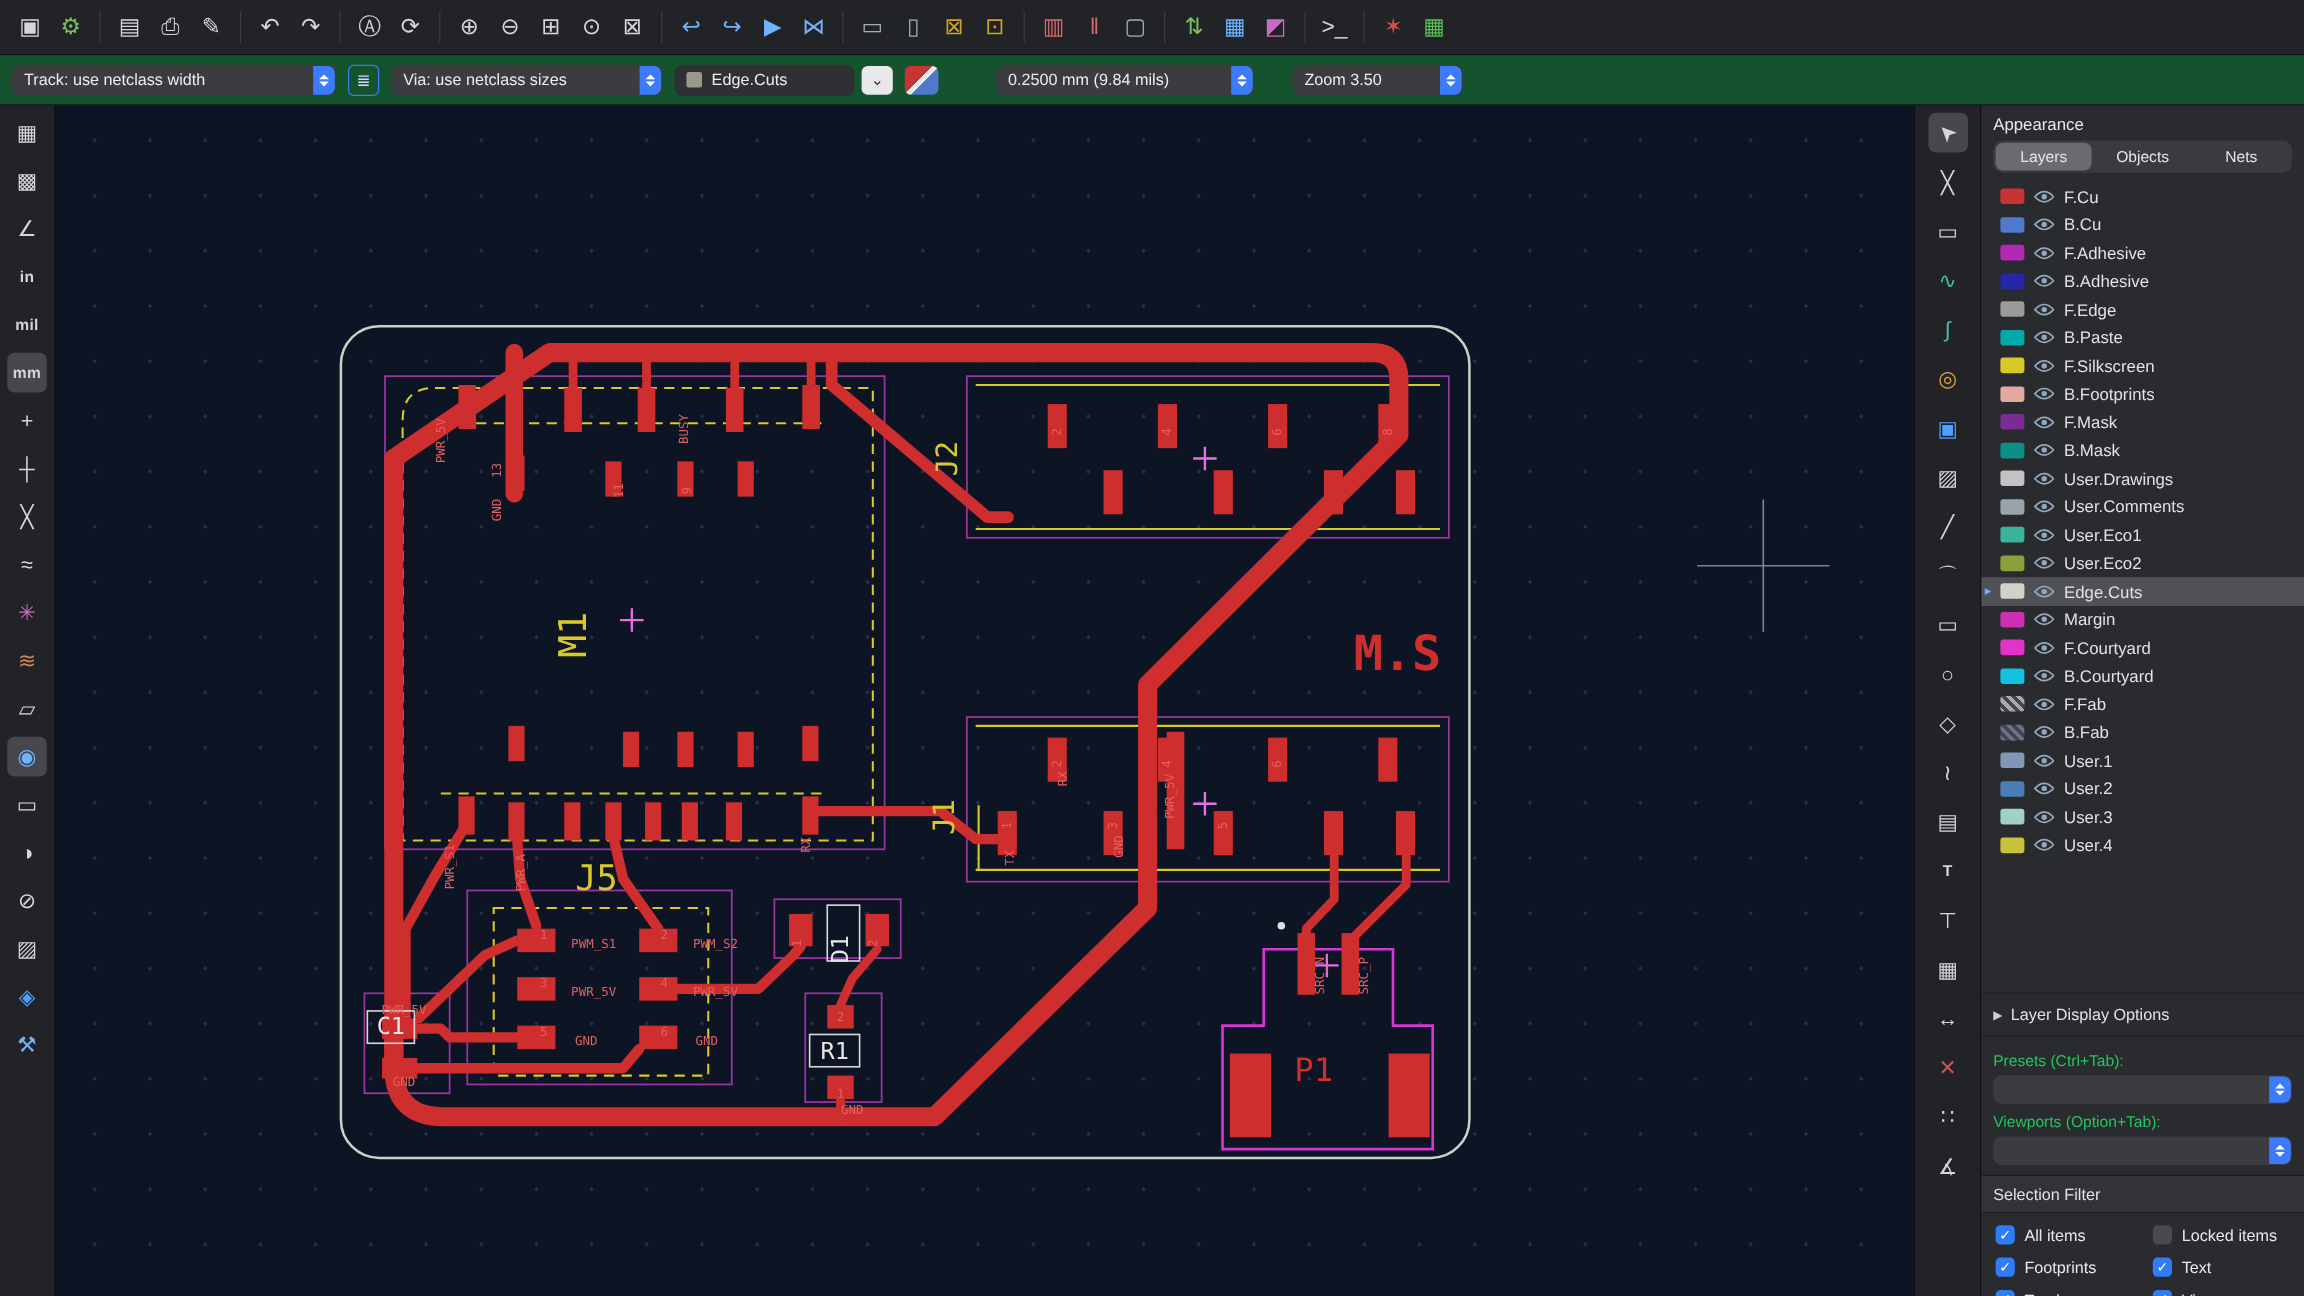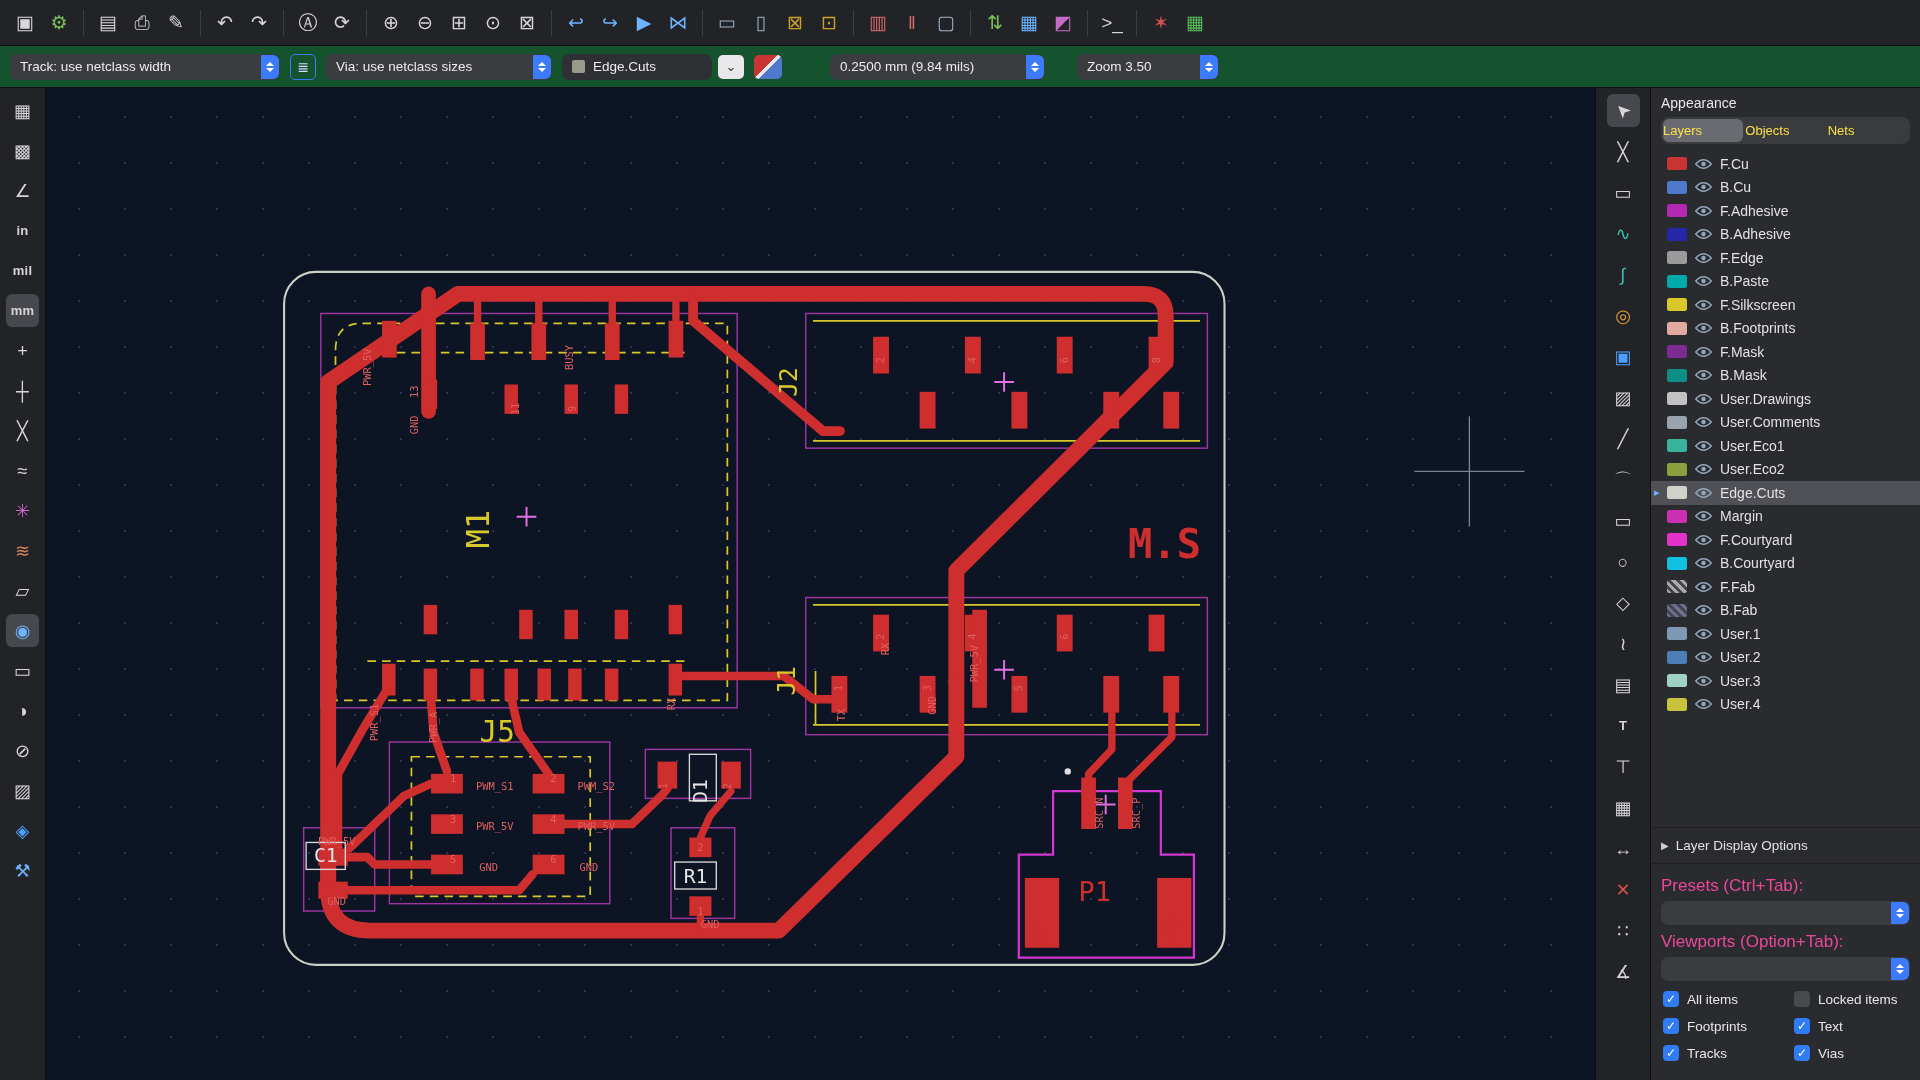--- a/index.html
+++ b/index.html
@@ -56,33 +56,33 @@
   .whitebox{stroke:#d8d8d8;stroke-width:1.1;fill:none}
   .cross{stroke:#e36fe3;stroke-width:1.6;fill:none}
   .xh{stroke:#7c838e;stroke-width:1.1}
   #pcb-svg text{font-family:"DejaVu Sans Mono",monospace}
 
   
   .panel{position:absolute;left:1650px;top:88px;width:270px;height:992px;background:#2a2b2e;
          box-sizing:border-box;overflow:hidden;border-left:1px solid #0f0f11;font-size:14px}
   .panel-title{padding:7px 10px 4px;color:#e8e8ea;font-size:14px}
   .tabs{display:flex;background:#3a3b3f;border-radius:8px;margin:2px 10px 8px;padding:2px;gap:2px}
-  .tab{flex:1;text-align:left;font-size:13px;color:#fde047;padding:4px 0;border-radius:6px;user-select:none}
+  .tab{flex:1;text-align:center;font-size:13px;color:#e5e5e5;padding:4px 16px;border-radius:6px;user-select:none}
   .tab.active{background:#6a6b70}
   .layers{height:670px;overflow:hidden}
   .layer-row{display:flex;align-items:center;gap:8px;height:23.5px;padding-left:16px;position:relative;color:#e2e2e4}
   .layer-row.selected{background:#505156}
   .layer-row.selected::before{content:"▸";color:#6db3ff;position:absolute;left:3px;font-size:11px;top:5px}
   .swatch{width:20px;height:13px;border-radius:2.5px;flex:none}
   .eye{flex:none}
   .lname{white-space:nowrap}
   .panel-sep{height:1px;background:#202023;margin:5px 0}
   .ldo{display:flex;align-items:center;gap:7px;color:#e2e2e4;font-size:13.5px;padding:5px 10px}
   .ldo .tri{font-size:10px;color:#cfcfd2}
-  .preset-label{color:#ec4899;font-size:17px;padding:7px 10px 5px}
+  .preset-label{color:#22c55e;font-size:13px;padding:7px 10px 5px}
   .combo.wide{margin:0 10px;height:24px;background:#3b3c40}
   .sf-title{color:#e2e2e4;font-size:13.5px;padding:8px 10px 7px;background:#323337;border-top:1px solid #1d1d20;border-bottom:1px solid #1d1d20;margin-top:8px}
   .sf-grid{display:grid;grid-template-columns:1.15fr 1fr;row-gap:11px;padding:10px 12px}
   .sf-item{display:flex;align-items:center;gap:8px;color:#e8e8ea;font-size:13.5px}
   .cb{width:16px;height:16px;border-radius:4px;background:#494a4e;flex:none;display:flex;
       align-items:center;justify-content:center;color:#fff;font-size:12px;line-height:1}
   .cb.checked{background:#2f7cf6}
 </style>
 </head>
 <body>
@@ -758,20 +758,21 @@
       </span>
   </div>
   <div class="preset-label">Viewports (Option+Tab):</div>
   <div class="combo wide">
     <span class="combo-text"></span>
     <span class="stepper">
         <i class="up"></i>
         <i class="dn"></i>
       </span>
   </div>
+  <div class="sf-title">Selection Filter</div>
   <div class="sf-grid" id="sf-grid">
       <div class="sf-item">
         <span class="cb checked">✓</span>
         <span>All items</span>
       </div>
       <div class="sf-item">
         <span class="cb"></span>
         <span>Locked items</span>
       </div>
       <div class="sf-item">

